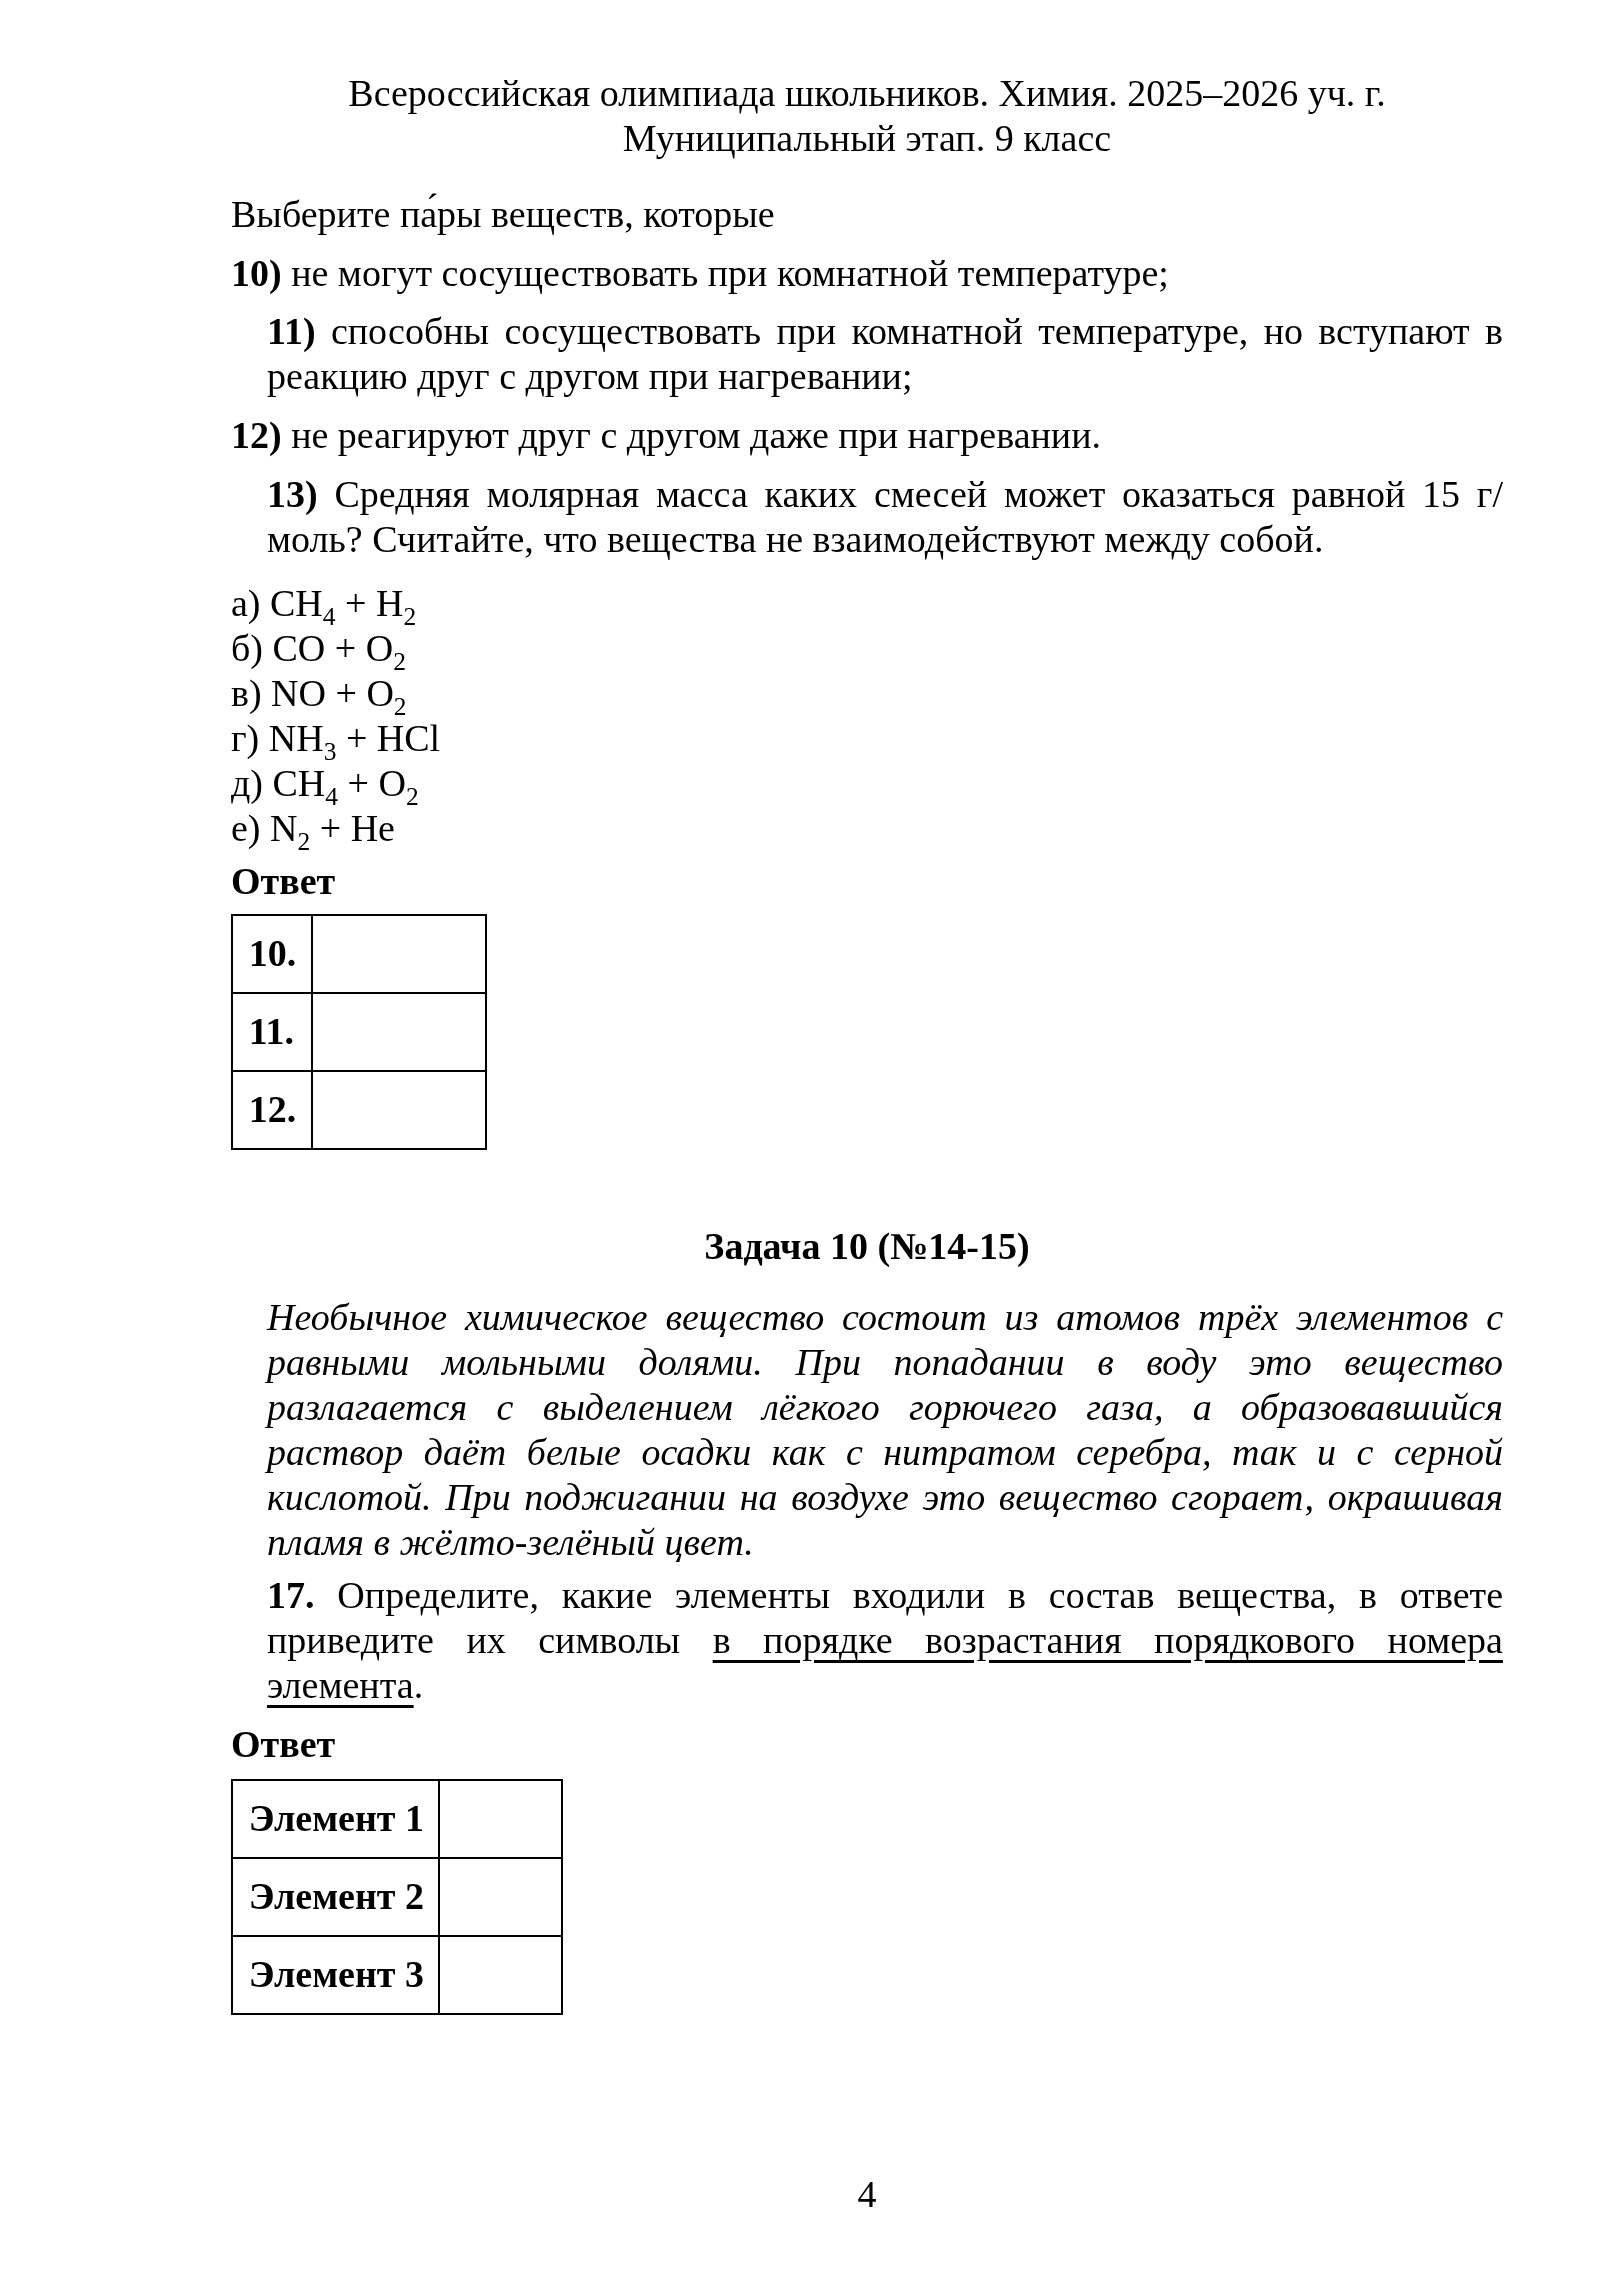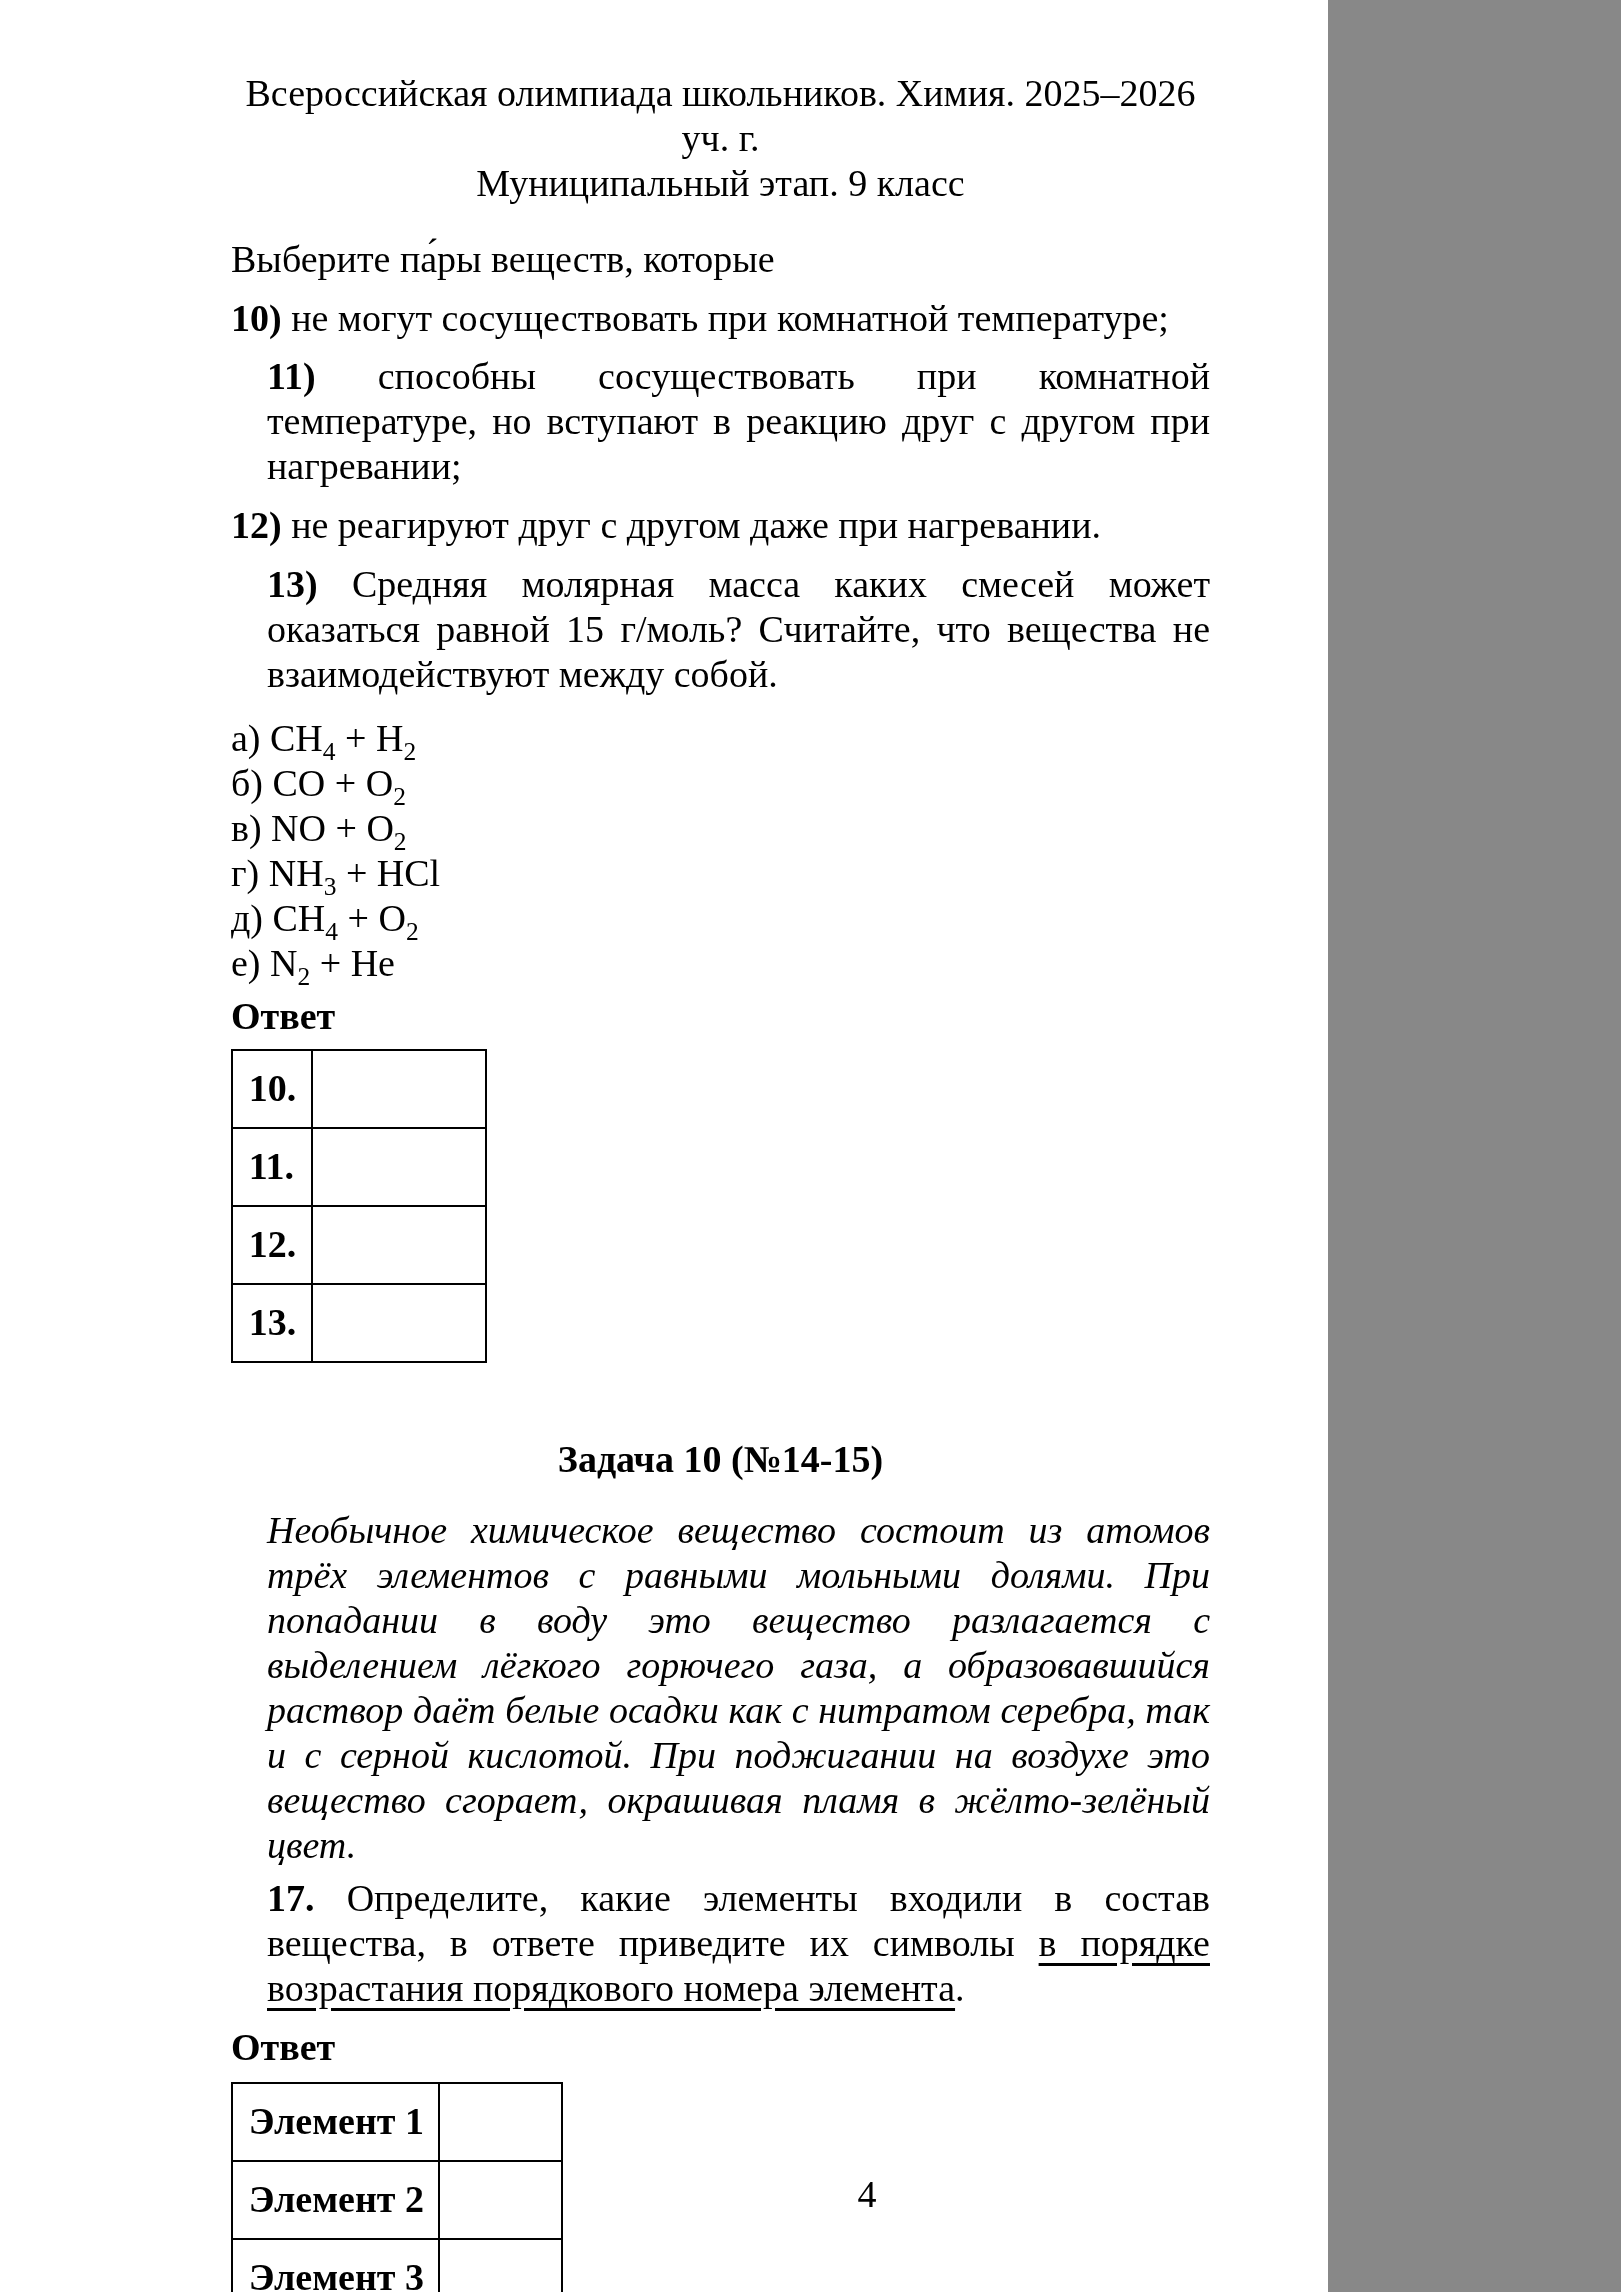--- a/index.html
+++ b/index.html
@@ -1,18 +1,18 @@
 <!DOCTYPE html>
 <html><head>
 <meta charset="utf-8">
 <style>
   html,body { margin:0; padding:0; background:#888; }
   .page {
     position: relative;
-    width: 1328px;
+    width: 1621px;
     height: 2293px;
     background: #ffffff;
     box-sizing: border-box;
     padding: 71px 118px 0 231px;
     font-family: "Liberation Serif", "DejaVu Serif", serif;
     font-size: 38px;
     line-height: 45px;
     color: #000;
   }
   .center { text-align: center; }
@@ -92,24 +92,20 @@
       <td></td>
     </tr>
     <tr>
       <td class="label">11.</td>
       <td></td>
     </tr>
     <tr>
       <td class="label">12.</td>
       <td></td>
     </tr>
-    <tr>
-      <td class="label">13.</td>
-      <td></td>
-    </tr>
   </tbody>
     </table>
 
   <p class="title10 center">Задача 10 (№14-15)</p>
 
   <p class="desc justify">Необычное химическое вещество состоит из атомов трёх элементов с равными мольными долями. При попадании в воду это вещество разлагается с выделением лёгкого горючего газа, а образовавшийся раствор даёт белые осадки как с нитратом серебра, так и с серной кислотой. При поджигании на воздухе это вещество сгорает, окрашивая пламя в жёлто-зелёный цвет.</p>
 
   <p class="p14 justify"><b>17.</b> <span>Определите, какие элементы входили в состав вещества, в ответе приведите их символы </span><span class="u">в порядке возрастания порядкового номера элемента</span><span>.</span></p>
 
   <p class="answer-head2">Ответ</p>

